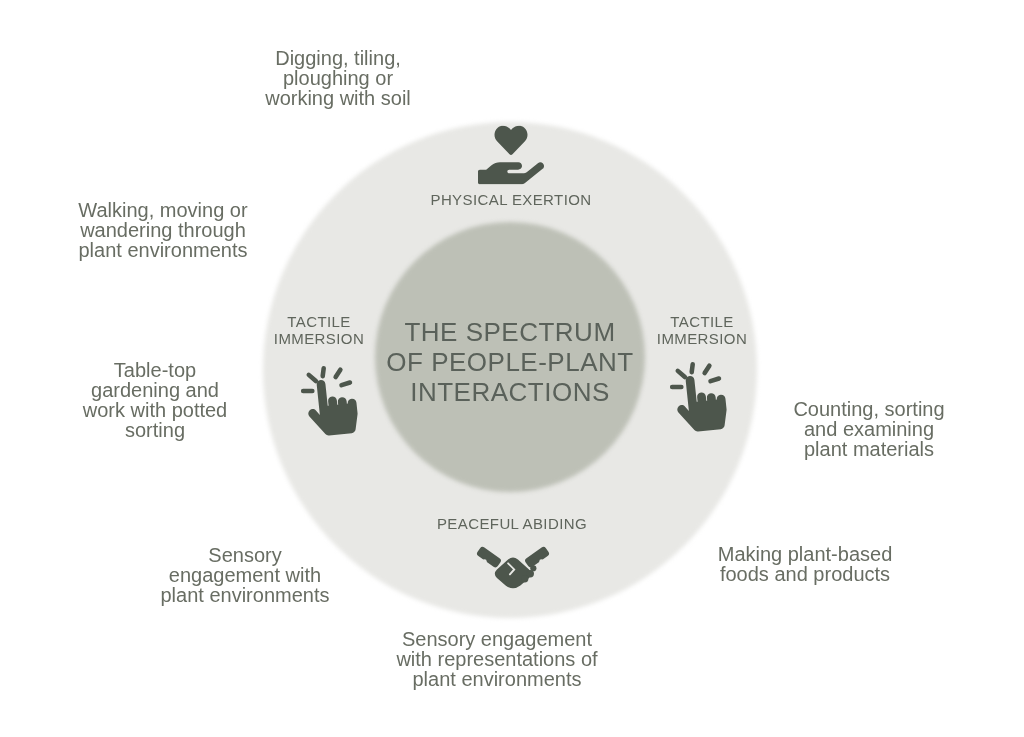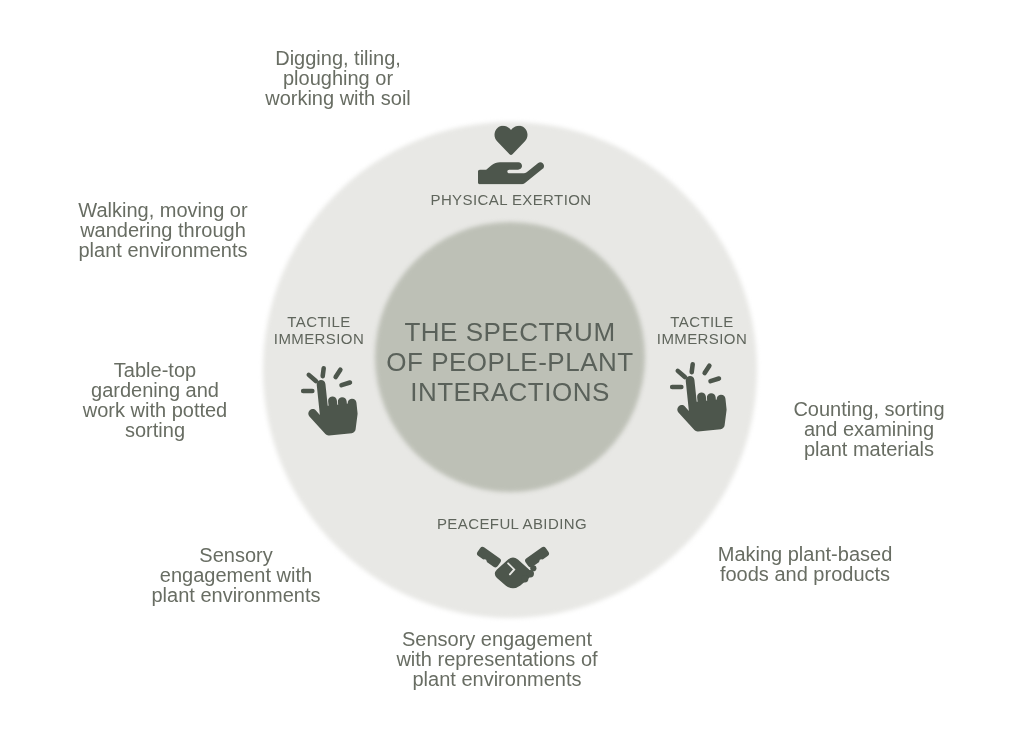--- a/index.html
+++ b/index.html
@@ -67,21 +67,21 @@
     font-size: 20px;
     line-height: 20px;
     color: var(--color-outer-label-text, #686d63);
   }
   .outer-label.top-left      { left: 338px; top: 78px;  width: 200px; }
   .outer-label.top-right     { left: 683px; top: 78px;  width: 200px; }
   .outer-label.upper-left    { left: 163px; top: 230px; width: 210px; }
   .outer-label.upper-right   { left: 836px; top: 221px; width: 200px; }
   .outer-label.mid-left      { left: 155px; top: 400px; width: 180px; }
   .outer-label.mid-right     { left: 869px; top: 401px; width: 190px; margin-top: 28px; }
-  .outer-label.lower-left    { left: 236px; top: 575px; width: 200px; }
+  .outer-label.lower-left    { left: 245px; top: 575px; width: 200px; }
   .outer-label.lower-right   { left: 805px; top: 564px; width: 210px; }
   .outer-label.bottom-center { left: 497px; top: 659px; width: 250px; }
   .icon {
     position: absolute;
     transform: translate(-50%, -50%);
     color: var(--color-icon, #4d564c);
   }
   .icon svg { display: block; }
   .icon.hand-heart   { left: 511px; top: 155px; }
   .icon.click-left   { left: 330px; top: 402px; }

